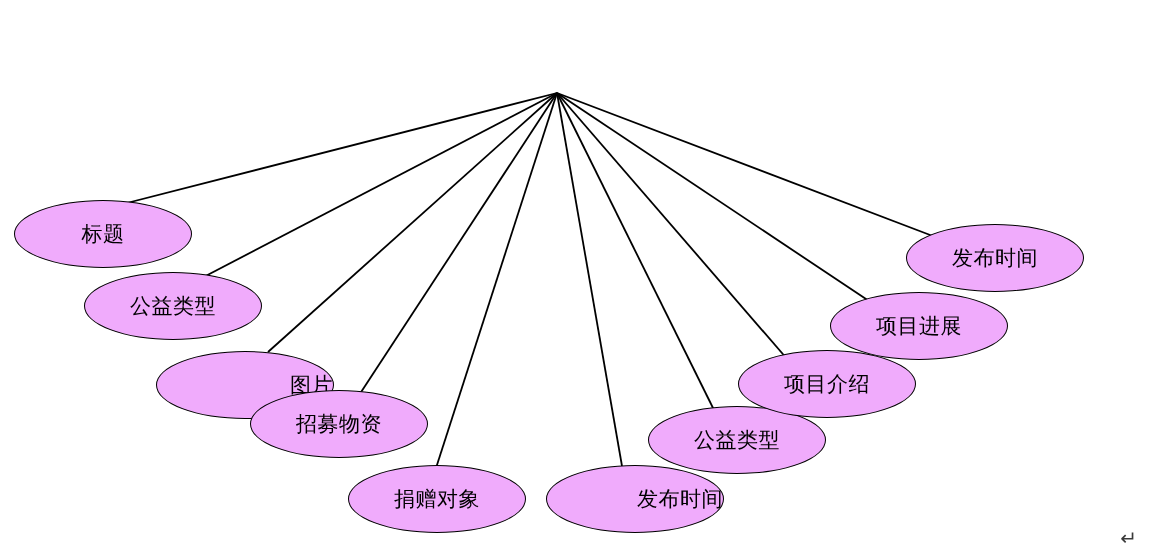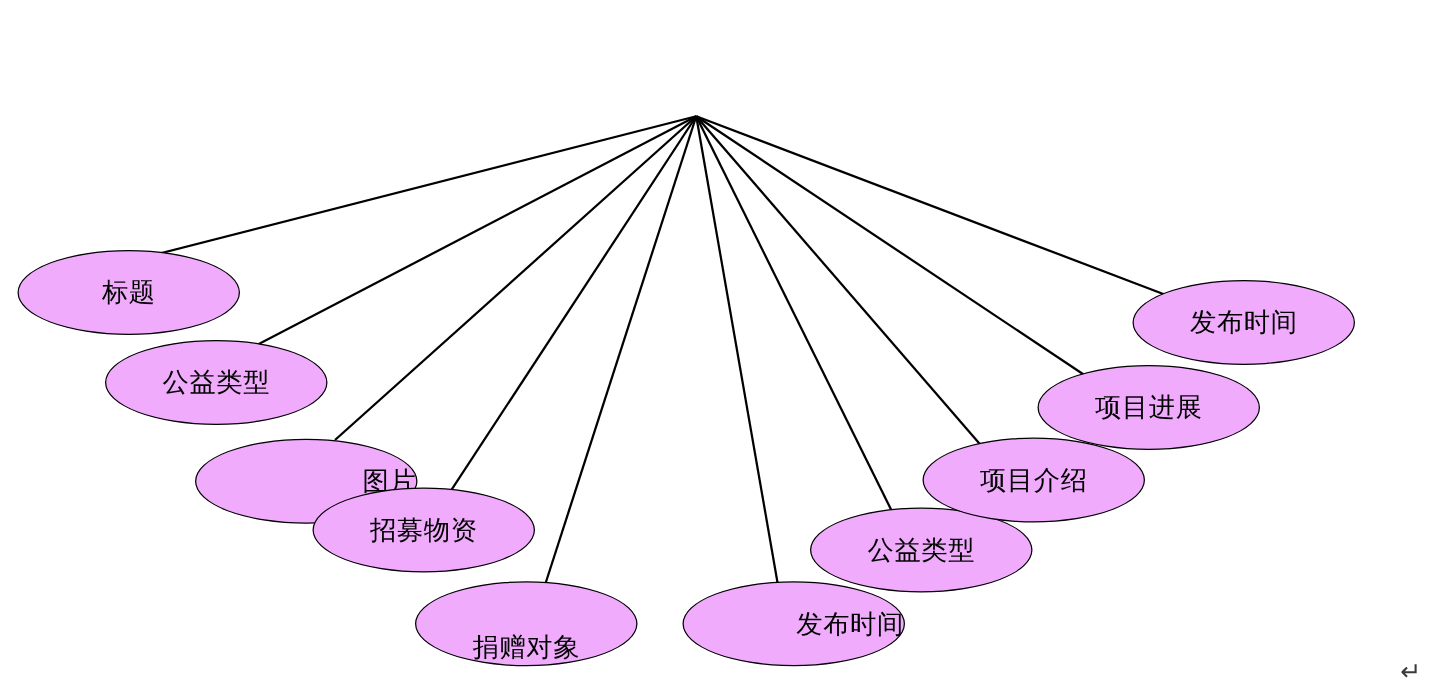--- a/index.html
+++ b/index.html
@@ -79,21 +79,21 @@
       </div>
       <div class="node node-leaf" style="left: 84px; top: 272px; width: 178px; height: 68px; font-family: Liberation Serif, serif;">
         <span>公益类型</span>
       </div>
       <div class="node node-leaf" style="left: 156px; top: 351px; width: 178px; height: 68px; justify-content: flex-end;">
         <span>图片</span>
       </div>
       <div class="node node-leaf" style="left: 250px; top: 390px; width: 178px; height: 68px;">
         <span>招募物资</span>
       </div>
-      <div class="node node-leaf" style="left: 332px; top: 465px; width: 178px; height: 68px; align-items: flex-end;">
+      <div class="node node-leaf" style="left: 348px; top: 465px; width: 178px; height: 68px;">
         <span>捐赠对象</span>
       </div>
       <div class="node node-leaf" style="left: 546px; top: 465px; width: 178px; height: 68px; justify-content: flex-end;">
         <span>发布时间</span>
       </div>
       <div class="node node-leaf" style="left: 648px; top: 406px; width: 178px; height: 68px;">
         <span>公益类型</span>
       </div>
       <div class="node node-leaf" style="left: 738px; top: 350px; width: 178px; height: 68px;">
         <span>项目介绍</span>

